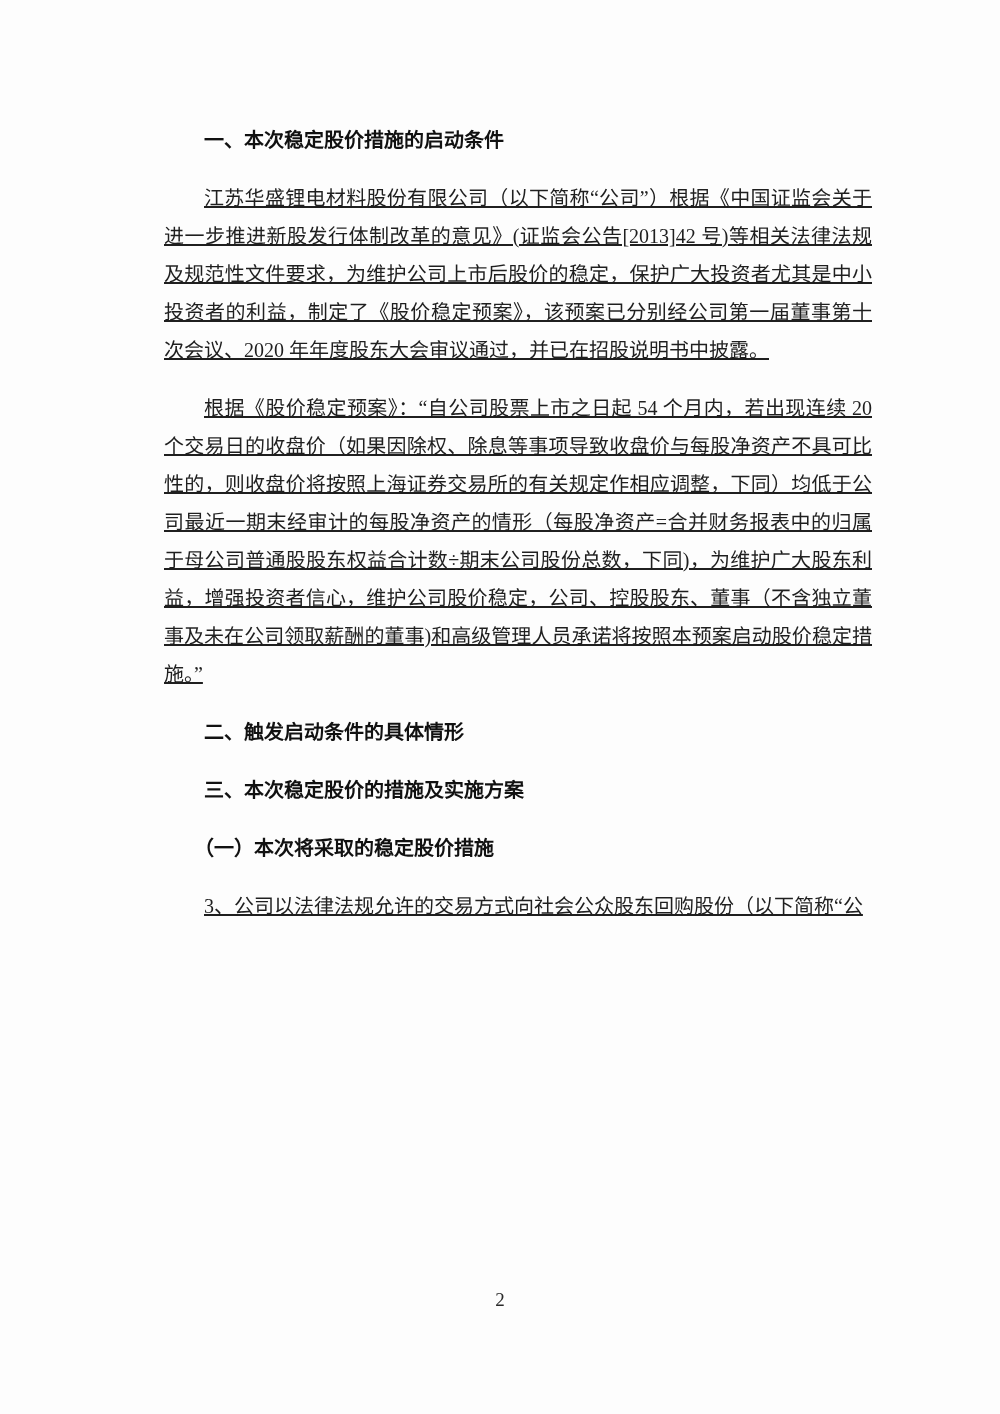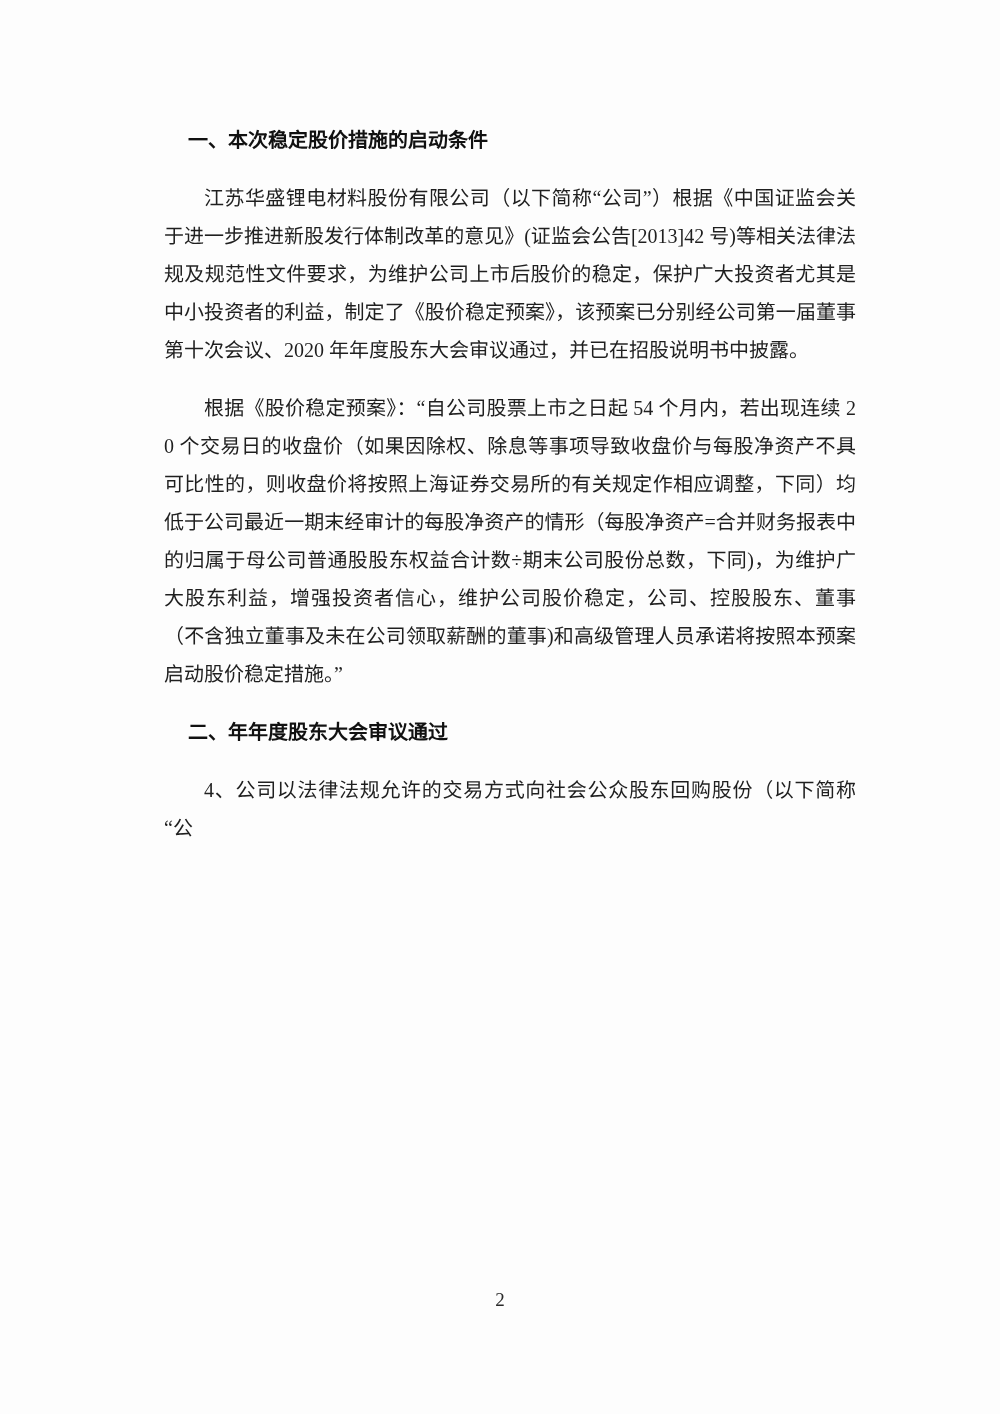--- a/index.html
+++ b/index.html
@@ -14,30 +14,31 @@
     margin: 0 auto;
     background: #fdfdfd;
     color: #1f1f1f;
     font-family: "Liberation Serif", "DejaVu Serif", serif;
     font-size: 20px;
     line-height: 38px;
     overflow: hidden;
   }
   .content {
     position: absolute;
-    left: 148px;
+    left: 164px;
     top: 121px;
     width: 708px;
   }
   .content p {
-    margin: 0 0 20px 16px;
+    margin: 0 0 20px 0;
     text-align: justify;
     text-justify: inter-ideograph;
     text-indent: 2em;
     word-break: break-all;
+    text-decoration: underline;
   }
   .content p.compact {
     margin-bottom: 2px;
   }
   .heading {
     font-size: 20px;
     font-weight: 700;
     line-height: 38px;
     margin: 20px 0 20px 0;
     text-indent: 2em;
@@ -70,24 +71,26 @@
 
 <div class="page">
   <div class="content">
 
     <div class="heading">一、本次稳定股价措施的启动条件</div>
 
     <p>江苏华盛锂电材料股份有限公司（以下简称“公司”）根据《中国证监会关于进一步推进新股发行体制改革的意见》(证监会公告[2013]42 号)等相关法律法规及规范性文件要求，为维护公司上市后股价的稳定，保护广大投资者尤其是中小投资者的利益，制定了《股价稳定预案》，该预案已分别经公司第一届董事第十次会议、2020 年年度股东大会审议通过，并已在招股说明书中披露。</p>
 
     <p>根据《股价稳定预案》：“自公司股票上市之日起 54 个月内，若出现连续 20 个交易日的收盘价（如果因除权、除息等事项导致收盘价与每股净资产不具可比性的，则收盘价将按照上海证券交易所的有关规定作相应调整，下同）均低于公司最近一期末经审计的每股净资产的情形（每股净资产=合并财务报表中的归属于母公司普通股股东权益合计数÷期末公司股份总数，下同)，为维护广大股东利益，增强投资者信心，维护公司股价稳定，公司、控股股东、董事（不含独立董事及未在公司领取薪酬的董事)和高级管理人员承诺将按照本预案启动股价稳定措施。”</p>
 
-    <div class="heading">二、年年度股东大会审议通过</div>
+    <div class="heading">二、触发启动条件的具体情形</div>
 
 
+    <div class="heading">三、本次稳定股价的措施及实施方案</div>
+
+    <div class="subheading">（一）本次将采取的稳定股价措施</div>
 
 
-
-    <p>4、公司以法律法规允许的交易方式向社会公众股东回购股份（以下简称“公</p>
+    <p>3、公司以法律法规允许的交易方式向社会公众股东回购股份（以下简称“公</p>
 
   </div>
 
   <div class="footer">2</div>
 </div>
 
 </body></html>

